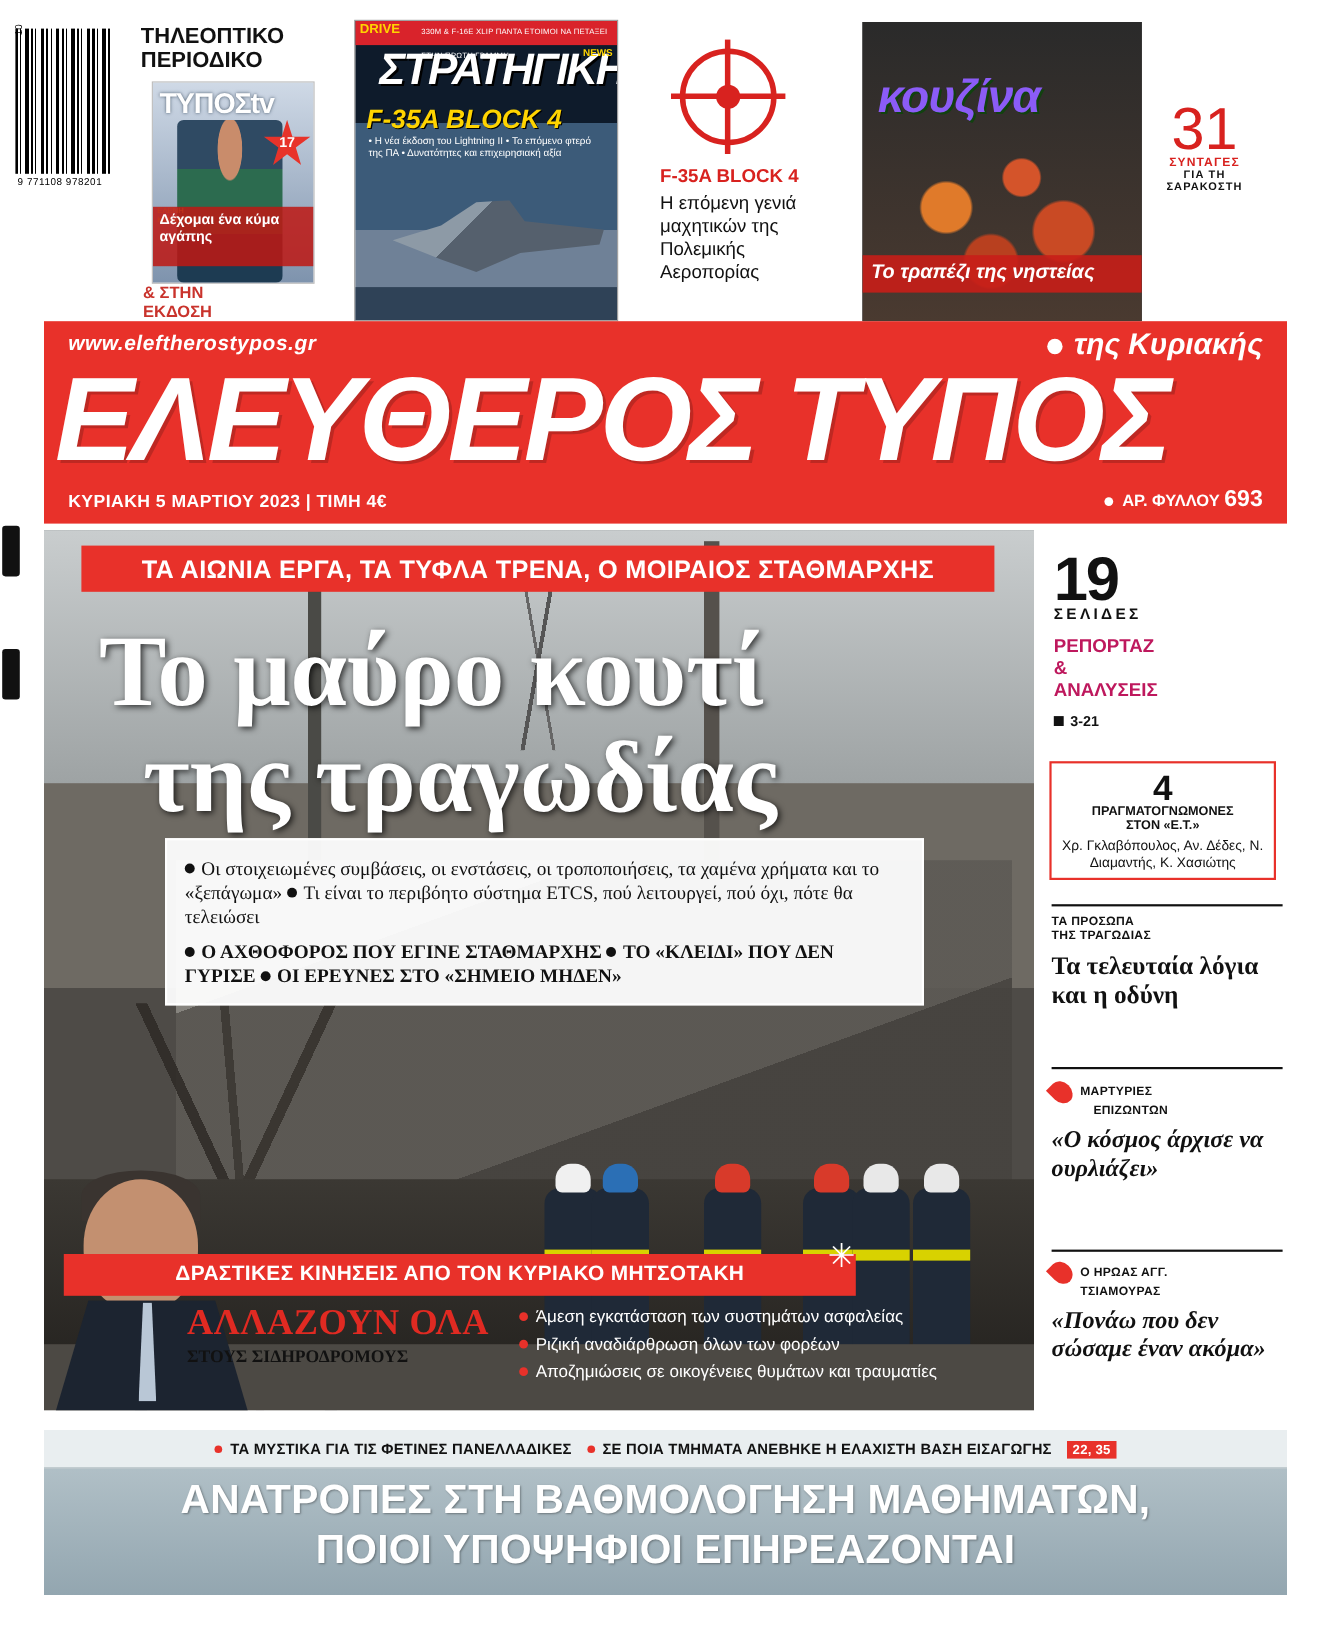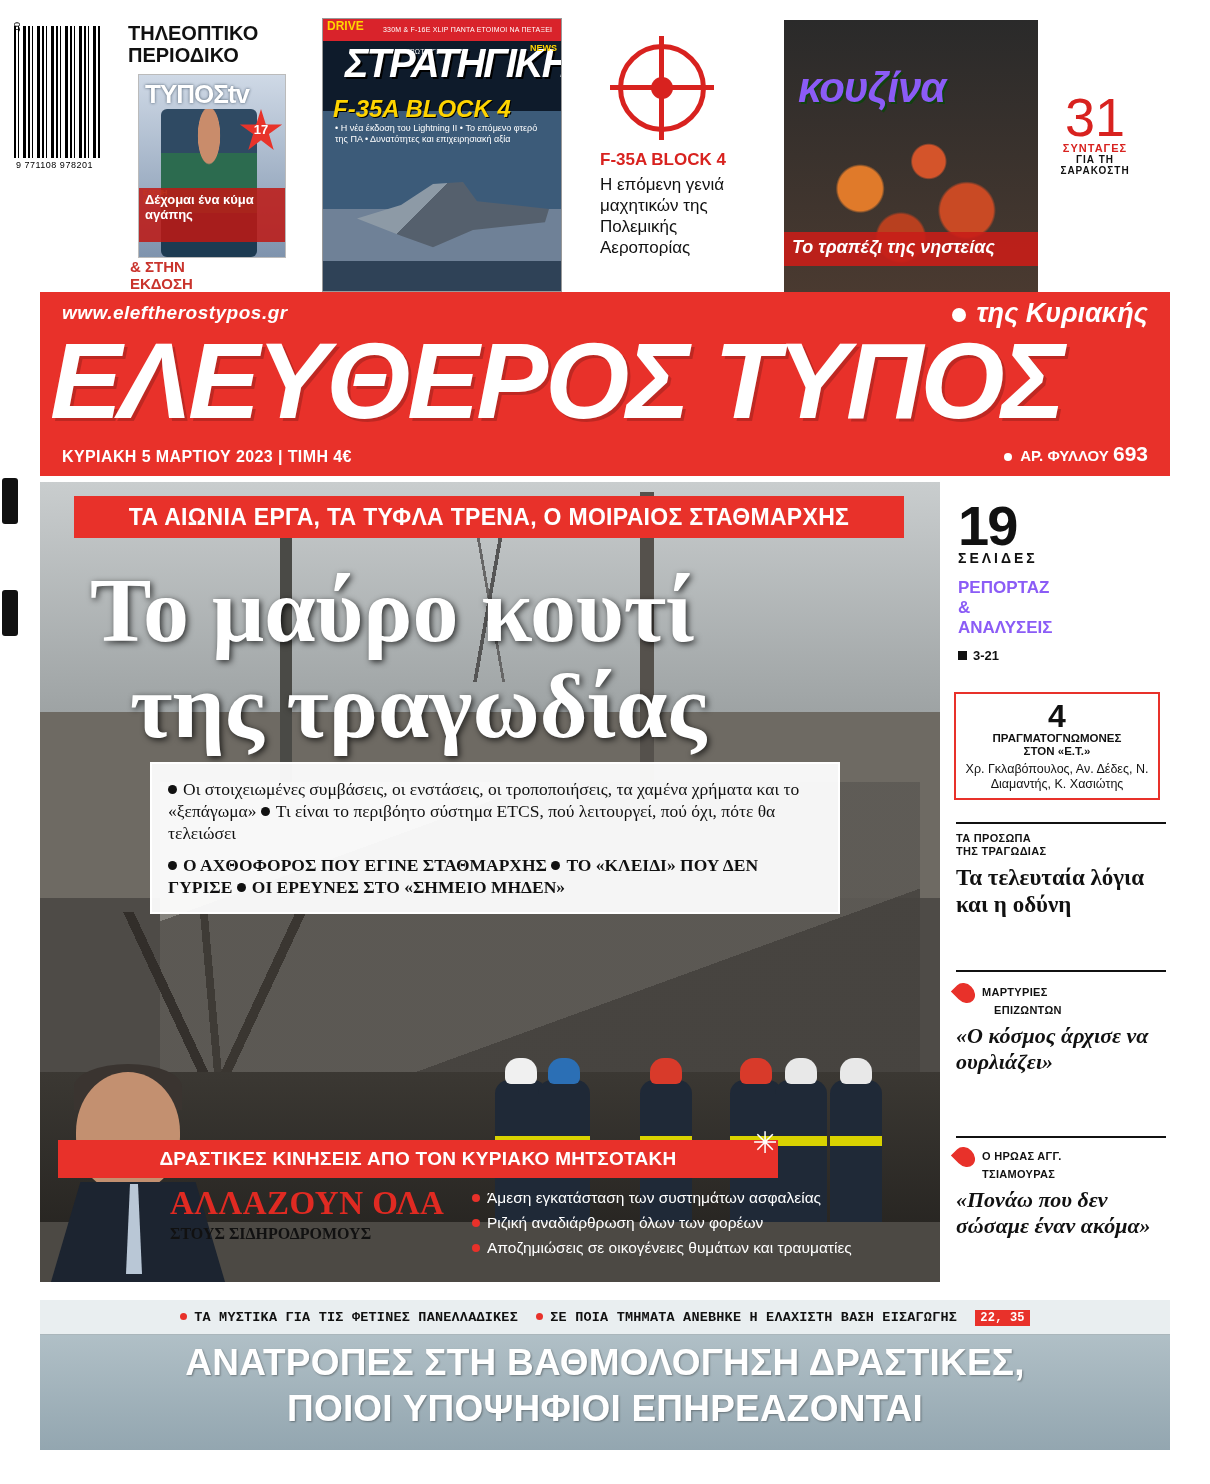--- a/index.html
+++ b/index.html
@@ -153,41 +153,41 @@
   .allazoun .a2{color:#111;font-family:"Liberation Serif",serif;font-weight:bold;font-size:16px;line-height:28px;}
   .mitsolist{position:absolute;left:472px;top:1188px;width:462px;}
   .mitsolist p{margin:0 0 6px 0;color:#fff;font-size:15.5px;line-height:19px;}
   .mitsolist .d{display:inline-block;width:8px;height:8px;border-radius:50%;background:#e8312a;margin:0 7px 1px 0;}
 
   
   .rightcol{position:absolute;left:950px;top:486px;width:222px;height:796px;}
   .r19{position:absolute;left:8px;top:16px;width:108px;}
   .r19 .num{font-size:56px;font-weight:bold;color:#111;line-height:48px;letter-spacing:-2px;}
   .r19 .sel{font-size:14px;font-weight:bold;color:#111;letter-spacing:3px;}
-  .r19 .rep{font-size:17px;font-weight:bold;color:#8b5cf6;line-height:20px;margin-top:12px;}
+  .r19 .rep{font-size:17px;font-weight:bold;color:#be185d;line-height:20px;margin-top:12px;}
   .r19 .pg{margin-top:10px;font-size:13px;font-weight:bold;color:#111;}
   .r19 .pg i{display:inline-block;width:9px;height:9px;background:#111;margin-right:6px;}
 
   .box4{position:absolute;left:4px;top:206px;width:206px;border:2px solid #e8312a;padding:6px 8px;box-sizing:border-box;text-align:center;}
   .box4 .n{font-size:32px;font-weight:bold;color:#111;line-height:32px;}
   .box4 .t{font-size:11.5px;font-weight:bold;color:#111;line-height:13px;}
   .box4 .names{font-size:12.5px;color:#111;line-height:15px;margin-top:4px;}
 
   .rsec{position:absolute;left:6px;width:210px;}
   .rsec .label{font-size:11px;font-weight:bold;color:#111;line-height:13px;letter-spacing:.3px;}
   .rsec .head{font-family:"Liberation Serif",serif;font-size:23px;font-weight:bold;line-height:27px;color:#111;margin-top:6px;}
   .rsec .quote{font-family:"Liberation Serif",serif;font-style:italic;font-size:22px;font-weight:bold;line-height:26px;color:#111;margin-top:6px;}
   .rdrop{display:inline-block;width:18px;height:22px;background:#e8312a;border-radius:0 60% 60% 60%;transform:rotate(-45deg);margin-right:8px;vertical-align:middle;}
   .rline{position:absolute;left:6px;width:210px;height:2px;background:#111;}
 
   
   .bottom{position:absolute;left:40px;top:1300px;width:1130px;height:150px;background:linear-gradient(180deg,#b9c7cd,#93a6b0);}
   .bottom .top{position:absolute;left:0;top:0;width:100%;height:34px;background:#e9eef0;border-bottom:1px solid #aab6bb;
      display:flex;align-items:center;justify-content:center;}
-  .bottom .top span{font-size:13.5px;font-weight:bold;color:#111;letter-spacing:.2px;font-family:Liberation Mono, monospace;}
+  .bottom .top span{font-size:13.5px;font-weight:bold;color:#111;letter-spacing:.2px;}
   .bottom .top .d{display:inline-block;width:7px;height:7px;border-radius:50%;background:#e8312a;margin:0 7px 1px 0;}
   .bottom .top .pg{background:#e8312a;color:#fff;padding:1px 5px;margin-left:10px;font-size:12px;}
   .bottom .hl{position:absolute;left:0;top:40px;width:100%;text-align:center;color:#fff;
      font-size:37px;font-weight:bold;line-height:46px;letter-spacing:.2px;text-shadow:1px 1px 2px rgba(0,0,0,.35);}
 
   
   .spine{position:absolute;left:0;top:470px;width:22px;height:1010px;background:#fff;}
   .spine .m1{position:absolute;left:2px;top:8px;width:16px;height:46px;background:#111;border-radius:3px;}
   .spine .m2{position:absolute;left:2px;top:120px;width:16px;height:46px;background:#111;border-radius:3px;}
 </style>
@@ -382,21 +382,21 @@
 
   <div class="bottom">
     <div class="top">
       <span>
         <span class="d"></span><span>ΤΑ ΜΥΣΤΙΚΑ ΓΙΑ ΤΙΣ ΦΕΤΙΝΕΣ ΠΑΝΕΛΛΑΔΙΚΕΣ</span>
         <span class="d" style="margin-left:10px;"></span><span>ΣΕ ΠΟΙΑ ΤΜΗΜΑΤΑ ΑΝΕΒΗΚΕ Η ΕΛΑΧΙΣΤΗ ΒΑΣΗ ΕΙΣΑΓΩΓΗΣ</span>
         <span class="pg">22, 35</span>
       </span>
     </div>
     <div class="hl">
-      <div>ΑΝΑΤΡΟΠΕΣ ΣΤΗ ΒΑΘΜΟΛΟΓΗΣΗ ΔΡΑΣΤΙΚΕΣ,</div>
+      <div>ΑΝΑΤΡΟΠΕΣ ΣΤΗ ΒΑΘΜΟΛΟΓΗΣΗ ΜΑΘΗΜΑΤΩΝ,</div>
       <div>ΠΟΙΟΙ ΥΠΟΨΗΦΙΟΙ ΕΠΗΡΕΑΖΟΝΤΑΙ</div>
     </div>
   </div>
 
   <div class="spine">
     <div class="m1"></div>
     <div class="m2"></div>
   </div>
 
 </div>

